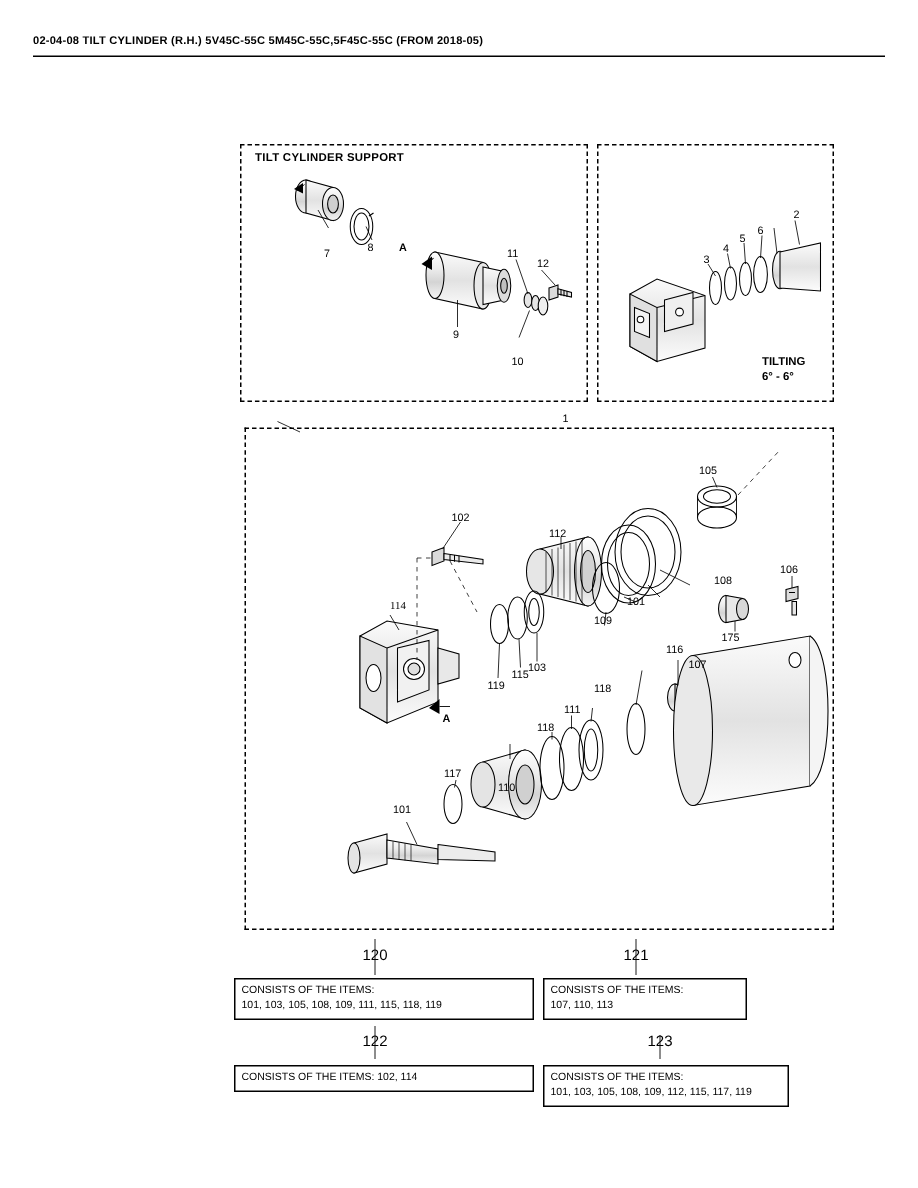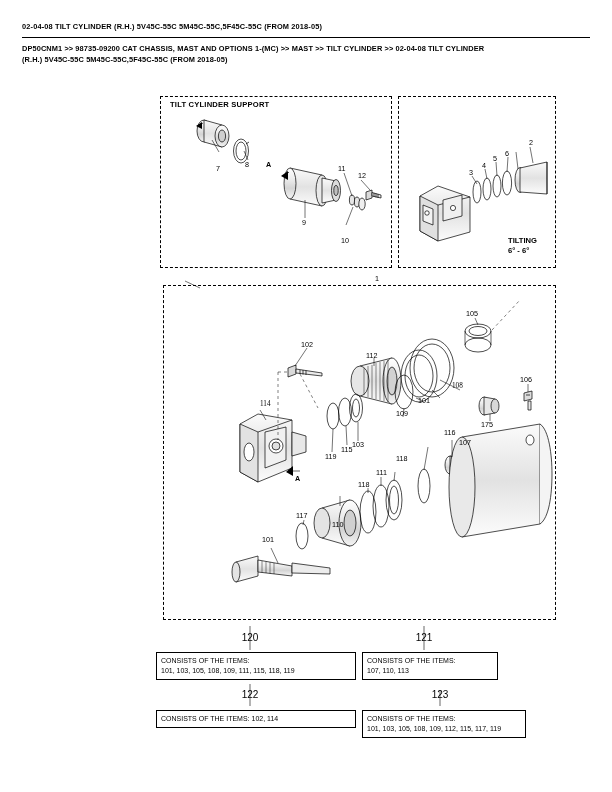--- a/index.html
+++ b/index.html
@@ -112,24 +112,20 @@
     height: 792px;
   }
 </style>
 </head>
 <body>
 
 <div class="page">
 
   <div class="hdr-title">02-04-08 TILT CYLINDER (R.H.) 5V45C-55C 5M45C-55C,5F45C-55C (FROM 2018-05)</div>
   <div class="hdr-rule"></div>
-  <div class="hdr-breadcrumb">
-    <div>DP50CNM1 &gt;&gt; 98735-09200 CAT CHASSIS, MAST AND OPTIONS 1-(MC) &gt;&gt; MAST &gt;&gt; TILT CYLINDER &gt;&gt; 02-04-08 TILT CYLINDER</div>
-    <div>(R.H.) 5V45C-55C 5M45C-55C,5F45C-55C (FROM 2018-05)</div>
-  </div>
 
   <div class="draw">
 
     <div class="dash-box" style="left:160px; top:96px; width:232px; height:172px;"></div>
     <div class="dash-box" style="left:398px; top:96px; width:158px; height:172px;"></div>
     <div class="dash-box" style="left:163px; top:285px; width:393px; height:335px;"></div>
 
     <div class="support-title">TILT CYLINDER SUPPORT</div>
     <div class="tilting-lbl">
       <div>TILTING</div>
@@ -393,21 +389,21 @@
 
     <div class="lbl" style="left:375px; top:274px;">1</div>
 
     <div class="lbl" style="left:418px; top:396px;">101</div>
     <div class="lbl" style="left:301px; top:340px;">102</div>
     <div class="lbl" style="left:352px; top:440px;">103</div>
     <div class="lbl" style="left:481px; top:420px;">175</div>
     <div class="lbl" style="left:466px; top:309px;">105</div>
     <div class="lbl" style="left:520px; top:375px;">106</div>
     <div class="lbl" style="left:419px; top:438px;margin-left:40px;">107</div>
-    <div class="lbl" style="left:452px; top:382px;font-family:Liberation Serif, serif;">108</div>
+    <div class="lbl" style="left:476px; top:382px;">108</div>
     <div class="lbl" style="left:396px; top:409px;">109</div>
     <div class="lbl" style="left:332px; top:488px;margin-top:32px;">110</div>
     <div class="lbl" style="left:376px; top:468px;">111</div>
     <div class="lbl" style="left:366px; top:351px;">112</div>
     <div class="lbl" style="left:262px; top:535px;">101</div>
     <div class="lbl" style="left:260px; top:400px;font-family:Liberation Serif, serif;">114</div>
     <div class="lbl" style="left:341px; top:445px;">115</div>
     <div class="lbl" style="left:444px; top:428px;">116</div>
     <div class="lbl" style="left:296px; top:511px;">117</div>
     <div class="lbl" style="left:358px; top:480px;">118</div>

